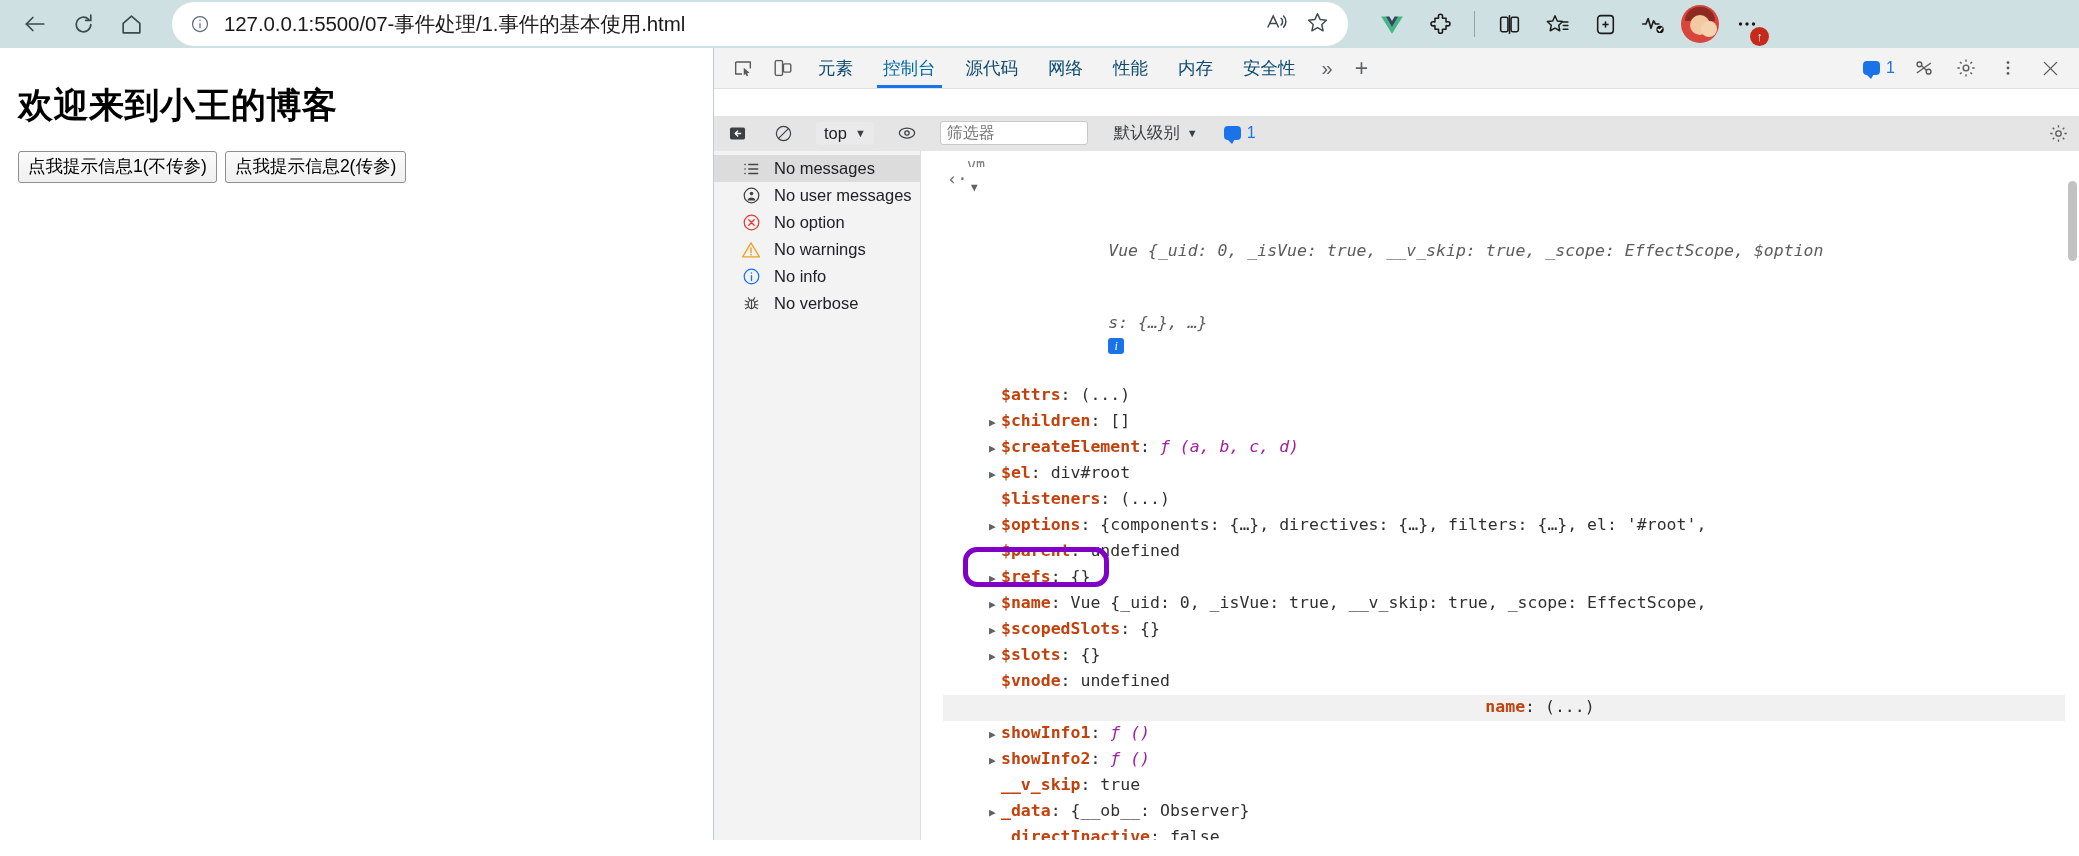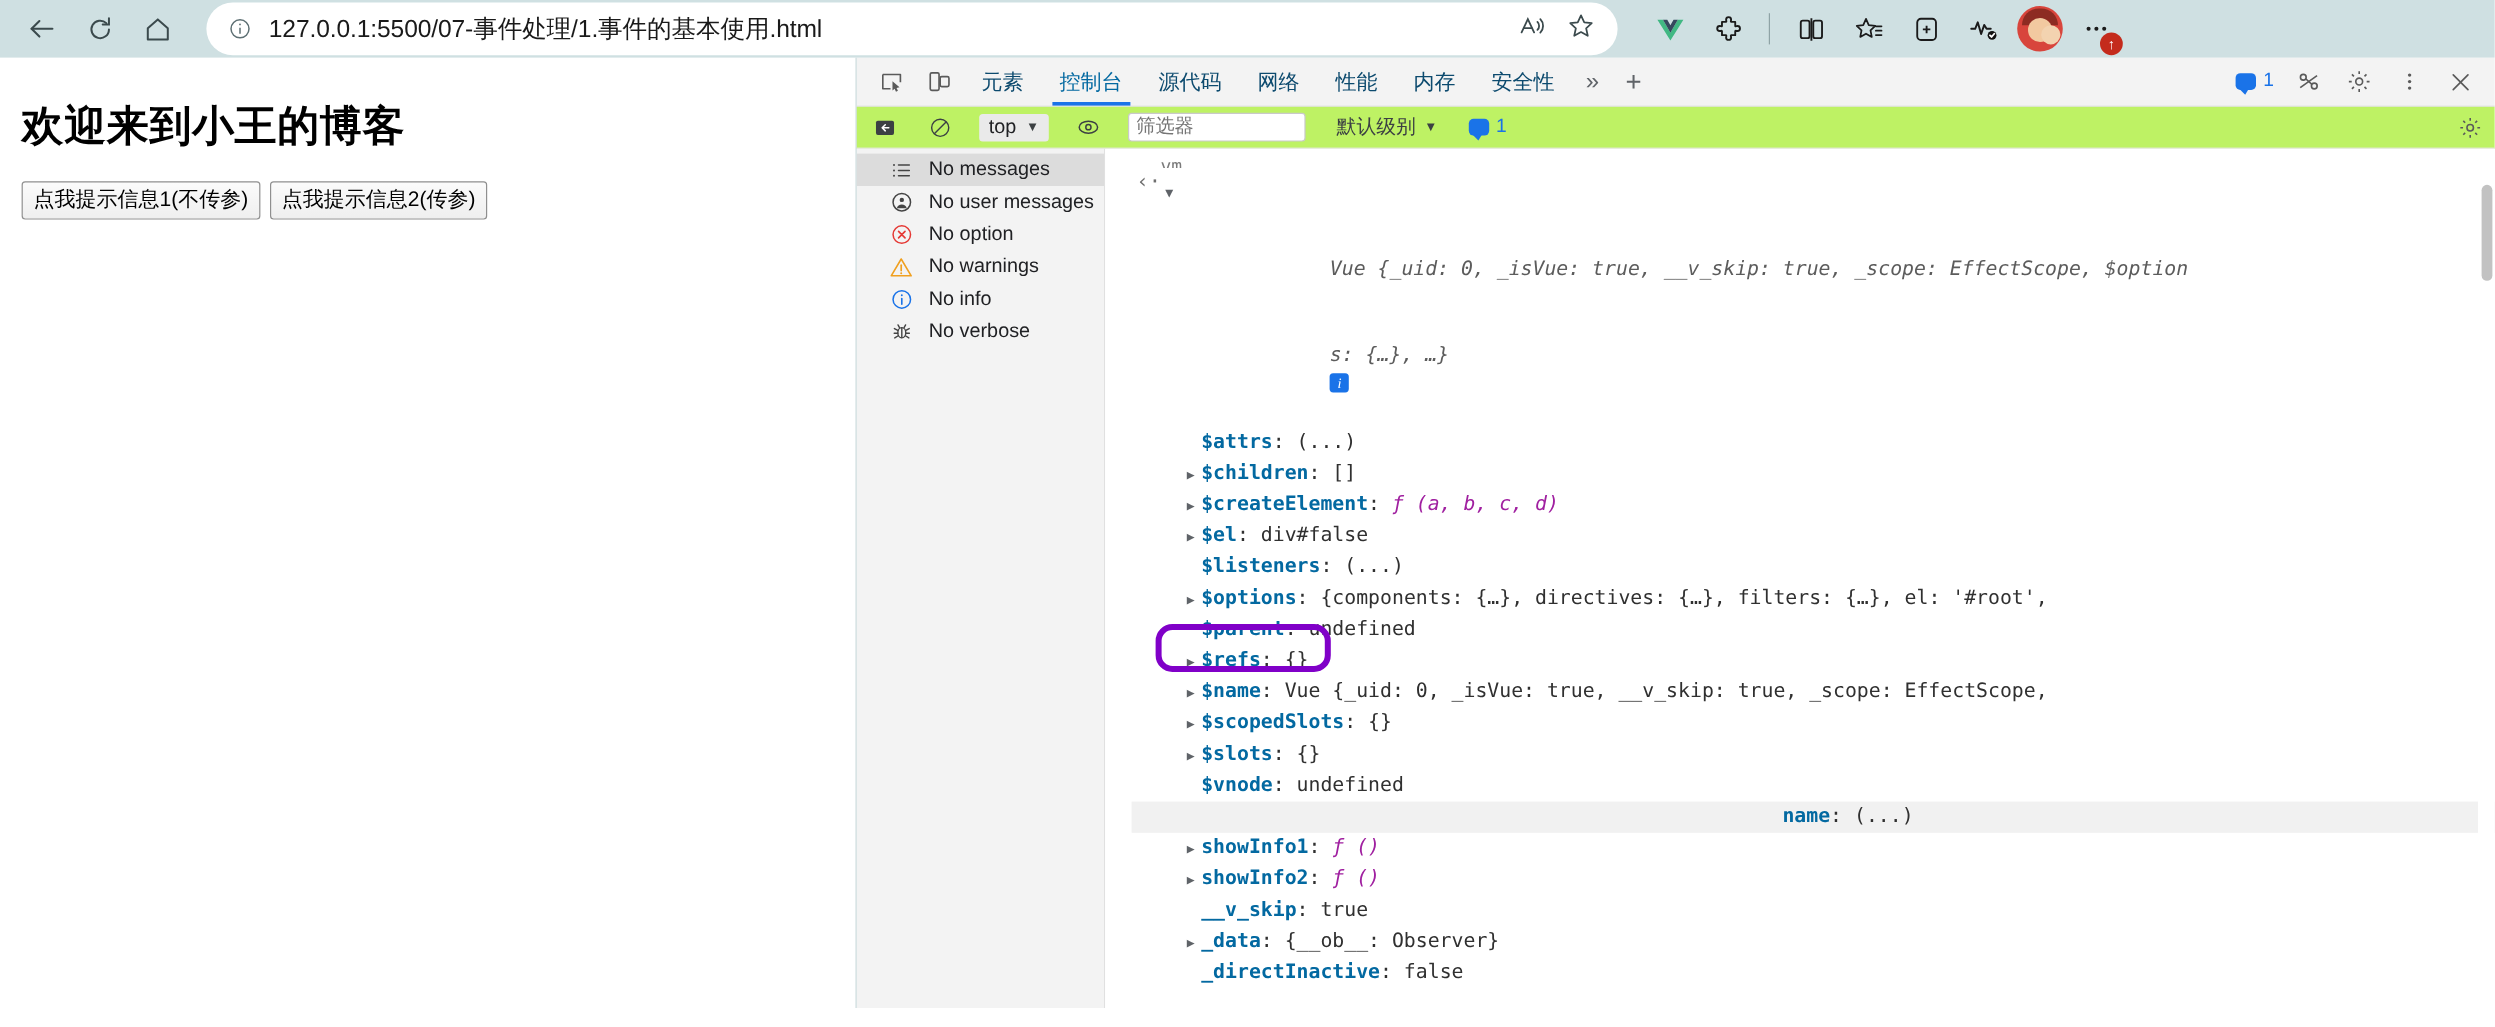--- a/index.html
+++ b/index.html
@@ -182,27 +182,28 @@
     position:relative; display:inline-block;
   }
   .bubble::after{
     content:""; position:absolute; left:3px; bottom:-4px;
     border-left:5px solid transparent; border-right:3px solid transparent;
     border-top:5px solid #1a73e8;
   }
 
   .dt-filterbar {
     height: 35px;
-    background: #bef264;
+    background: #e5e5e5;
     border-bottom: 1px solid #e6e6e6;
     display: flex; align-items: center;
     padding: 0 10px;
     gap: 20px;
     font-size: 16.5px;
     color: #3c4043;
+    margin-top: 27px;
   }
   .fb-icon { width:26px; height:26px; display:flex; align-items:center; justify-content:center; color:#5a5a5a;}
   .ctx-select {
     display:flex; align-items:center; gap:8px;
     background:#eaeaea; border-radius:3px;
     padding: 2px 8px; color:#202124;
     font-size:16.5px;
   }
   .caret { font-size: 11px; color:#3c4043; }
   .filter-input {
@@ -261,21 +262,21 @@
   }
   .row { white-space: pre; position: relative; }
   .row.gray { background:#f1f1f1;text-align:center; }
   .arrow-in {
     position:absolute; left:0; top:0; color:#6e6e6e; font-size:17px;
   }
   .tri {
     display:inline-block; width:12px; color:#5f6368; font-size:11px;
   }
   .tri.down { color:#5f6368; }
-  .k { color:#0369a1; font-weight: bold; }
+  .k { color:#c2410c; font-weight: bold; }
   .kn { color:#303030; }
   .fn { color:#a020a0; font-style: italic; }
   .info-b {
     display:inline-block; background:#1a73e8; color:#fff;
     width:16px; height:16px; border-radius:3px;
     font-size:12px; text-align:center; line-height:16px;
     font-family:"Liberation Serif", serif; font-style: italic;
     vertical-align: 2px;
   }
   .vue-head { color:#5c5c5c; font-style: italic; }
@@ -599,21 +600,21 @@
             <span class="vue-head">Vue {_uid: 0, _isVue: true, __v_skip: true, _scope: EffectScope, $option</span>
           </div>
           <div class="row" style="padding-left:46px;">
             <span class="vue-head">s: {…}, …}</span>
             <span class="info-b">i</span>
           </div>
           <div id="prop-rows">
               <div class="row" style="padding-left: 46px;"><span class="tri">&nbsp;</span><span class="k">$attrs</span><span>: </span><span class="kn">(...)</span></div>
               <div class="row" style="padding-left: 46px;"><span class="tri">▶</span><span class="k">$children</span><span>: </span><span class="kn">[]</span></div>
               <div class="row" style="padding-left: 46px;"><span class="tri">▶</span><span class="k">$createElement</span><span>: </span><span class="fn">ƒ (a, b, c, d)</span></div>
-              <div class="row" style="padding-left: 46px;"><span class="tri">▶</span><span class="k">$el</span><span>: </span><span class="kn">div#false</span></div>
+              <div class="row" style="padding-left: 46px;"><span class="tri">▶</span><span class="k">$el</span><span>: </span><span class="kn">div#root</span></div>
               <div class="row" style="padding-left: 46px;"><span class="tri">&nbsp;</span><span class="k">$listeners</span><span>: </span><span class="kn">(...)</span></div>
               <div class="row" style="padding-left: 46px;"><span class="tri">▶</span><span class="k">$options</span><span>: </span><span class="kn">{components: {…}, directives: {…}, filters: {…}, el: '#root', </span></div>
               <div class="row" style="padding-left: 46px;"><span class="tri">&nbsp;</span><span class="k">$parent</span><span>: </span><span class="kn">undefined</span></div>
               <div class="row" style="padding-left: 46px;"><span class="tri">▶</span><span class="k">$refs</span><span>: </span><span class="kn">{}</span></div>
               <div class="row" style="padding-left: 46px;"><span class="tri">▶</span><span class="k">$name</span><span>: </span><span class="kn">Vue {_uid: 0, _isVue: true, __v_skip: true, _scope: EffectScope, </span></div>
               <div class="row" style="padding-left: 46px;"><span class="tri">▶</span><span class="k">$scopedSlots</span><span>: </span><span class="kn">{}</span></div>
               <div class="row" style="padding-left: 46px;"><span class="tri">▶</span><span class="k">$slots</span><span>: </span><span class="kn">{}</span></div>
               <div class="row" style="padding-left: 46px;"><span class="tri">&nbsp;</span><span class="k">$vnode</span><span>: </span><span class="kn">undefined</span></div>
               <div class="row gray" style="padding-left: 46px;"><span class="tri">&nbsp;</span><span class="k">name</span><span>: </span><span class="kn">(...)</span></div>
               <div class="row" style="padding-left: 46px;"><span class="tri">▶</span><span class="k">showInfo1</span><span>: </span><span class="fn">ƒ ()</span></div>

